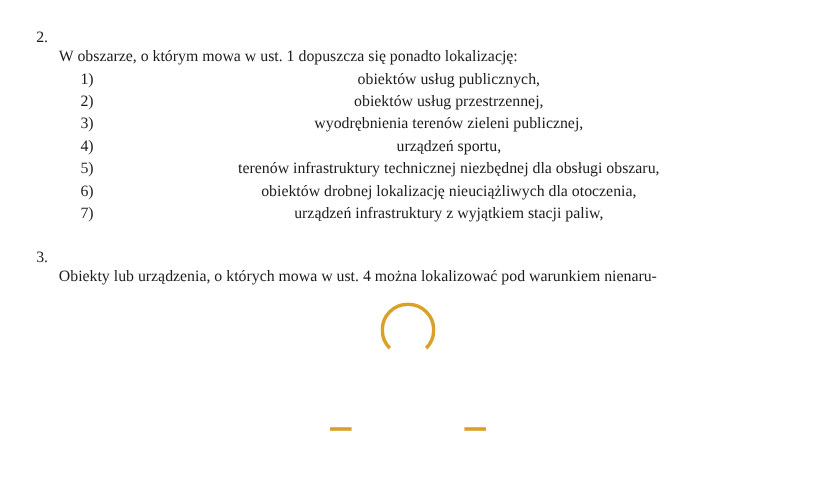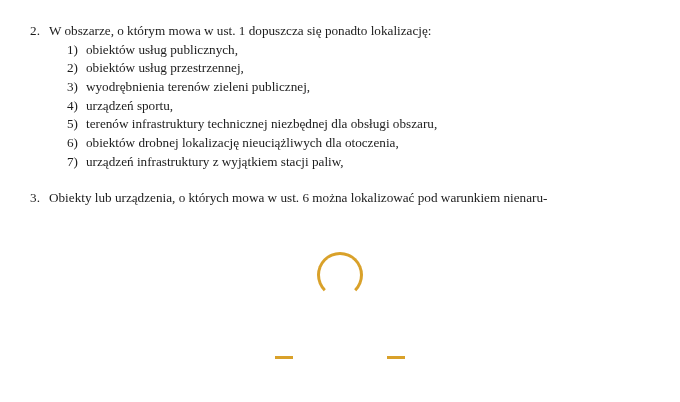--- a/index.html
+++ b/index.html
@@ -43,20 +43,21 @@
     flex: 0 0 auto;
     width: 22px;
     text-align: right;
     padding-right: 9px;
   }
   .clause-body {
     flex: 1 1 auto;
   }
   .clause-lead {
     display: block;
+    margin-top: 16px;
   }
 
   
   .sublist {
     margin-top: 1px;
   }
   .subitem {
     display: flex;
     align-items: flex-start;
     font-size: 13.2px;
@@ -64,20 +65,21 @@
     padding-left: 9px;
   }
   .subitem-num {
     flex: 0 0 auto;
     width: 20px;
     text-align: right;
     padding-right: 8px;
   }
   .subitem-text {
     flex: 1 1 auto;
+    text-align: center;
   }
 
   
   .loader {
     position: absolute;
     left: 0;
     right: 0;
     top: 252px;
     height: 120px;
   }
@@ -158,21 +160,21 @@
             <span class="subitem-text">urządzeń infrastruktury z wyjątkiem stacji paliw,</span>
           </div>
 
         </div>
       </div>
     </div>
 
     <div class="clause">
       <div class="clause-num">3.</div>
       <div class="clause-body">
-        <span class="clause-lead">Obiekty lub urządzenia, o których mowa w ust. 6 można lokalizować pod warunkiem nienaru-</span>
+        <span class="clause-lead">Obiekty lub urządzenia, o których mowa w ust. 4 można lokalizować pod warunkiem nienaru-</span>
       </div>
     </div>
 
   </div>
 
   <div class="loader">
     <div class="loader-ring"></div>
     <div class="loader-dash left"></div>
     <div class="loader-dash right"></div>
   </div>

